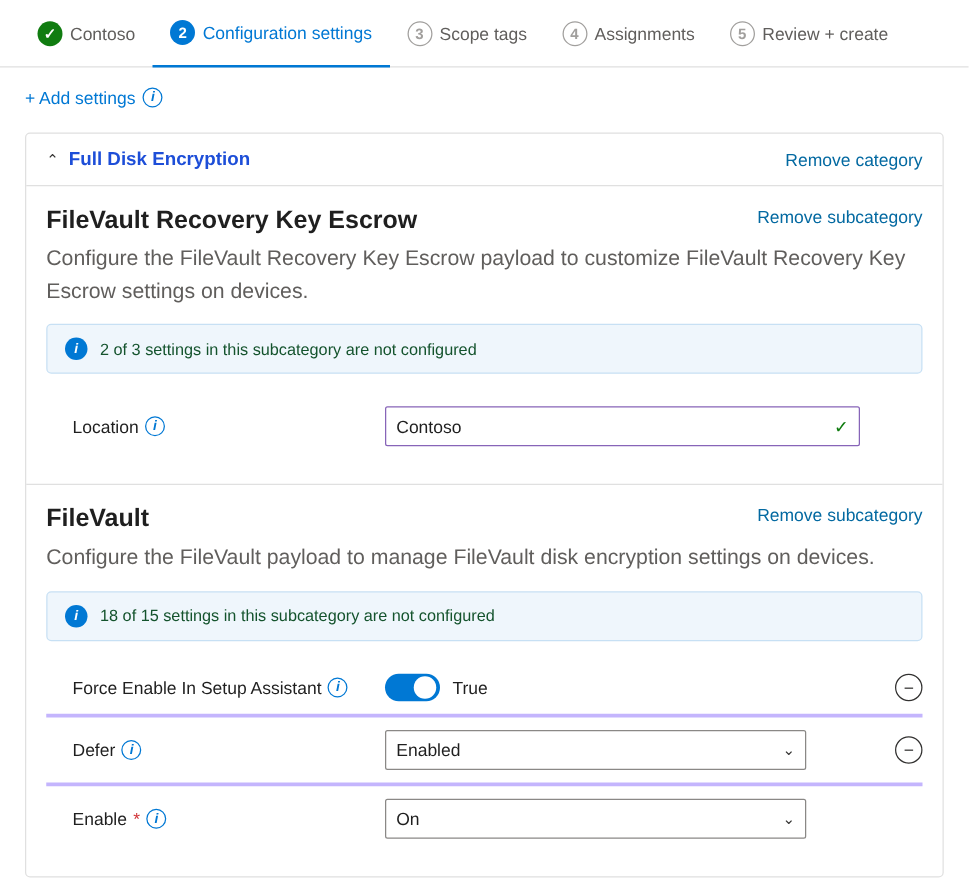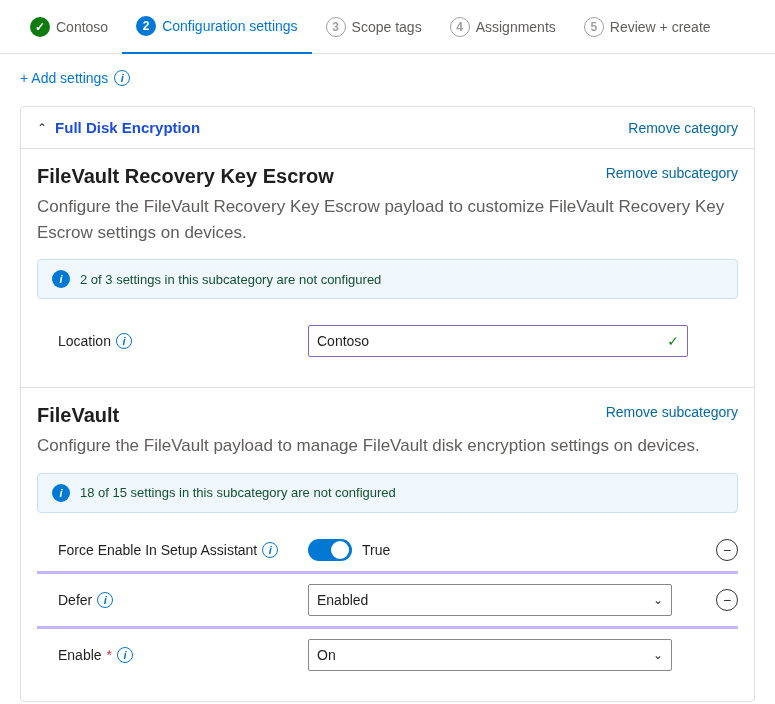--- a/index.html
+++ b/index.html
@@ -246,21 +246,21 @@
       font-size: 14px;
       color: #1f1f1f;
       background: #fff;
       display: flex;
       align-items: center;
       justify-content: space-between;
       cursor: pointer;
       min-width: 200px;
     }
     .dropdown-select.wide {
-      width: 364px;
+      width: 337px;
     }
     .dropdown-arrow {
       color: #323130;
       font-size: 12px;
     }
 
     
     .text-input-wrapper {
       display: flex;
       align-items: center;

